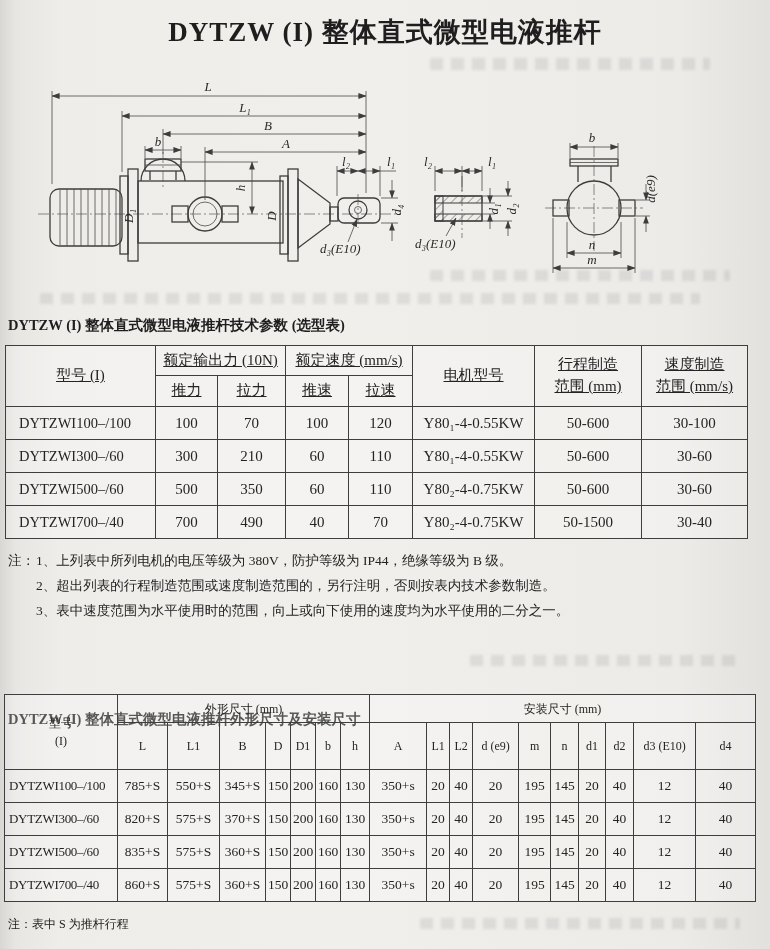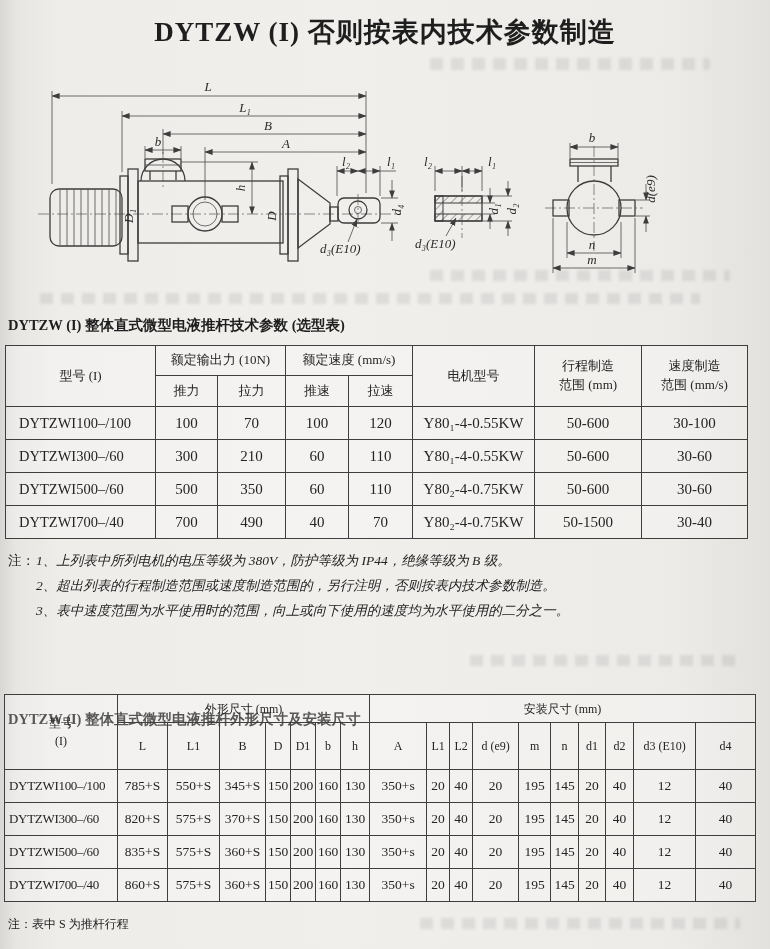--- a/index.html
+++ b/index.html
@@ -22,47 +22,47 @@
   .sec2 { top:710px; }
   svg.drawing { position:absolute; top:76px; left:0; }
   svg .ol { fill:none; stroke:#3d3d3d; stroke-width:1.3; }
   svg .thin { fill:none; stroke:#4a4a4a; stroke-width:.8; }
   svg .cl { fill:none; stroke:#5a5a5a; stroke-width:.7; stroke-dasharray:11 3 2 3; }
   svg text { fill:#2a2a2a; font-family:"Liberation Serif","DejaVu Serif",serif; font-size:13px; font-style:italic; }
   table { position:absolute; border-collapse:collapse; table-layout:fixed; background:rgba(255,255,255,.25); }
   th,td { border:1.4px solid #3e3e3e; text-align:center; vertical-align:middle; padding:0 2px;
           font-weight:normal; color:#242424; overflow:hidden; }
   .t1 { top:345px; left:5px; width:743px; font-size:15px; }
-  .t1 th { white-space:pre-line; line-height:1.45; font-size:13px; }
+  .t1 th { white-space:pre-line; line-height:1.45; font-size:15px;text-decoration:underline; }
   .t1 .hr1 th { height:29px; } .t1 .hr2 th { height:30px; }
   .t1 td { height:32px; }
   .t1 td.model { text-align:left; padding-left:13px; font-size:14.5px; }
   .t2 { top:694px; left:4px; width:752px; font-size:13.5px; }
   .t2 th { white-space:pre-line; line-height:1.5; font-size:12px; }
   .t2 .hr1 th { height:27px; } .t2 .hr2 th { height:46px; }
   .t2 td { height:32px; }
   .t2 td.model { text-align:left; padding-left:4px; font-size:13px; letter-spacing:-0.3px; }
   .notes { position:absolute; top:548px; left:8px; width:752px; font-size:13.5px; line-height:25px; color:#232323; }
   .notes .row { display:flex; }
   .notes .lbl { flex:0 0 28px; }
-  .notes .body { flex:1;font-style:italic; }
+  .notes .body { flex:1; }
   .note2 { position:absolute; top:916px; left:8px; font-size:12px; color:#232323; }
 </style>
 </head>
 <body>
 
 <div class="page">
 
   <div class="bleed" style="top:58px;left:430px;width:280px;height:12px;"></div>
   <div class="bleed" style="top:270px;left:430px;width:300px;height:11px;"></div>
   <div class="bleed" style="top:293px;left:40px;width:660px;height:11px;"></div>
   <div class="bleed" style="top:655px;left:470px;width:270px;height:11px;"></div>
   <div class="bleed" style="top:918px;left:420px;width:320px;height:11px;"></div>
 
-  <div class="title">DYTZW (I) 否则按表内技术参数制造</div>
+  <div class="title">DYTZW (I) 整体直式微型电液推杆</div>
 
   <svg class="drawing" width="770" height="238" viewBox="0 0 770 238">
     <defs>
       <marker id="ar" viewBox="0 0 10 10" refX="9.5" refY="5" markerWidth="10" markerHeight="10" orient="auto-start-reverse">
         <path d="M0,1.4 L10,5 L0,8.6 z" fill="#3d3d3d"></path>
       </marker>
       <pattern id="hatch" width="6" height="6" patternUnits="userSpaceOnUse" patternTransform="rotate(45)">
         <line x1="0" y1="0" x2="0" y2="6" stroke="#555" stroke-width="1"></line>
       </pattern>
     </defs>

